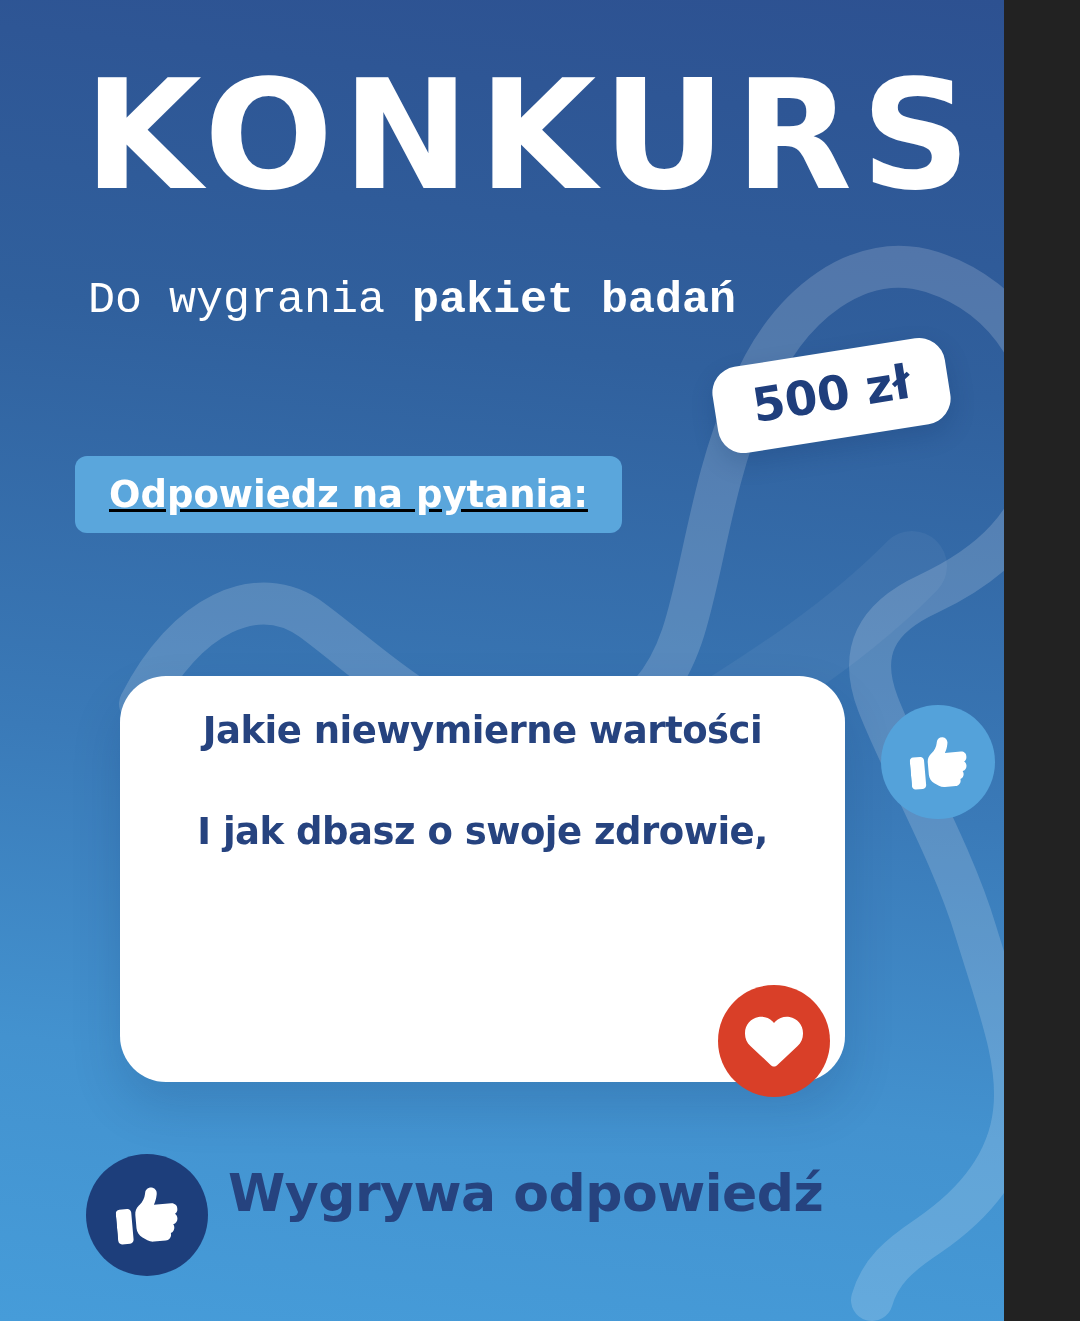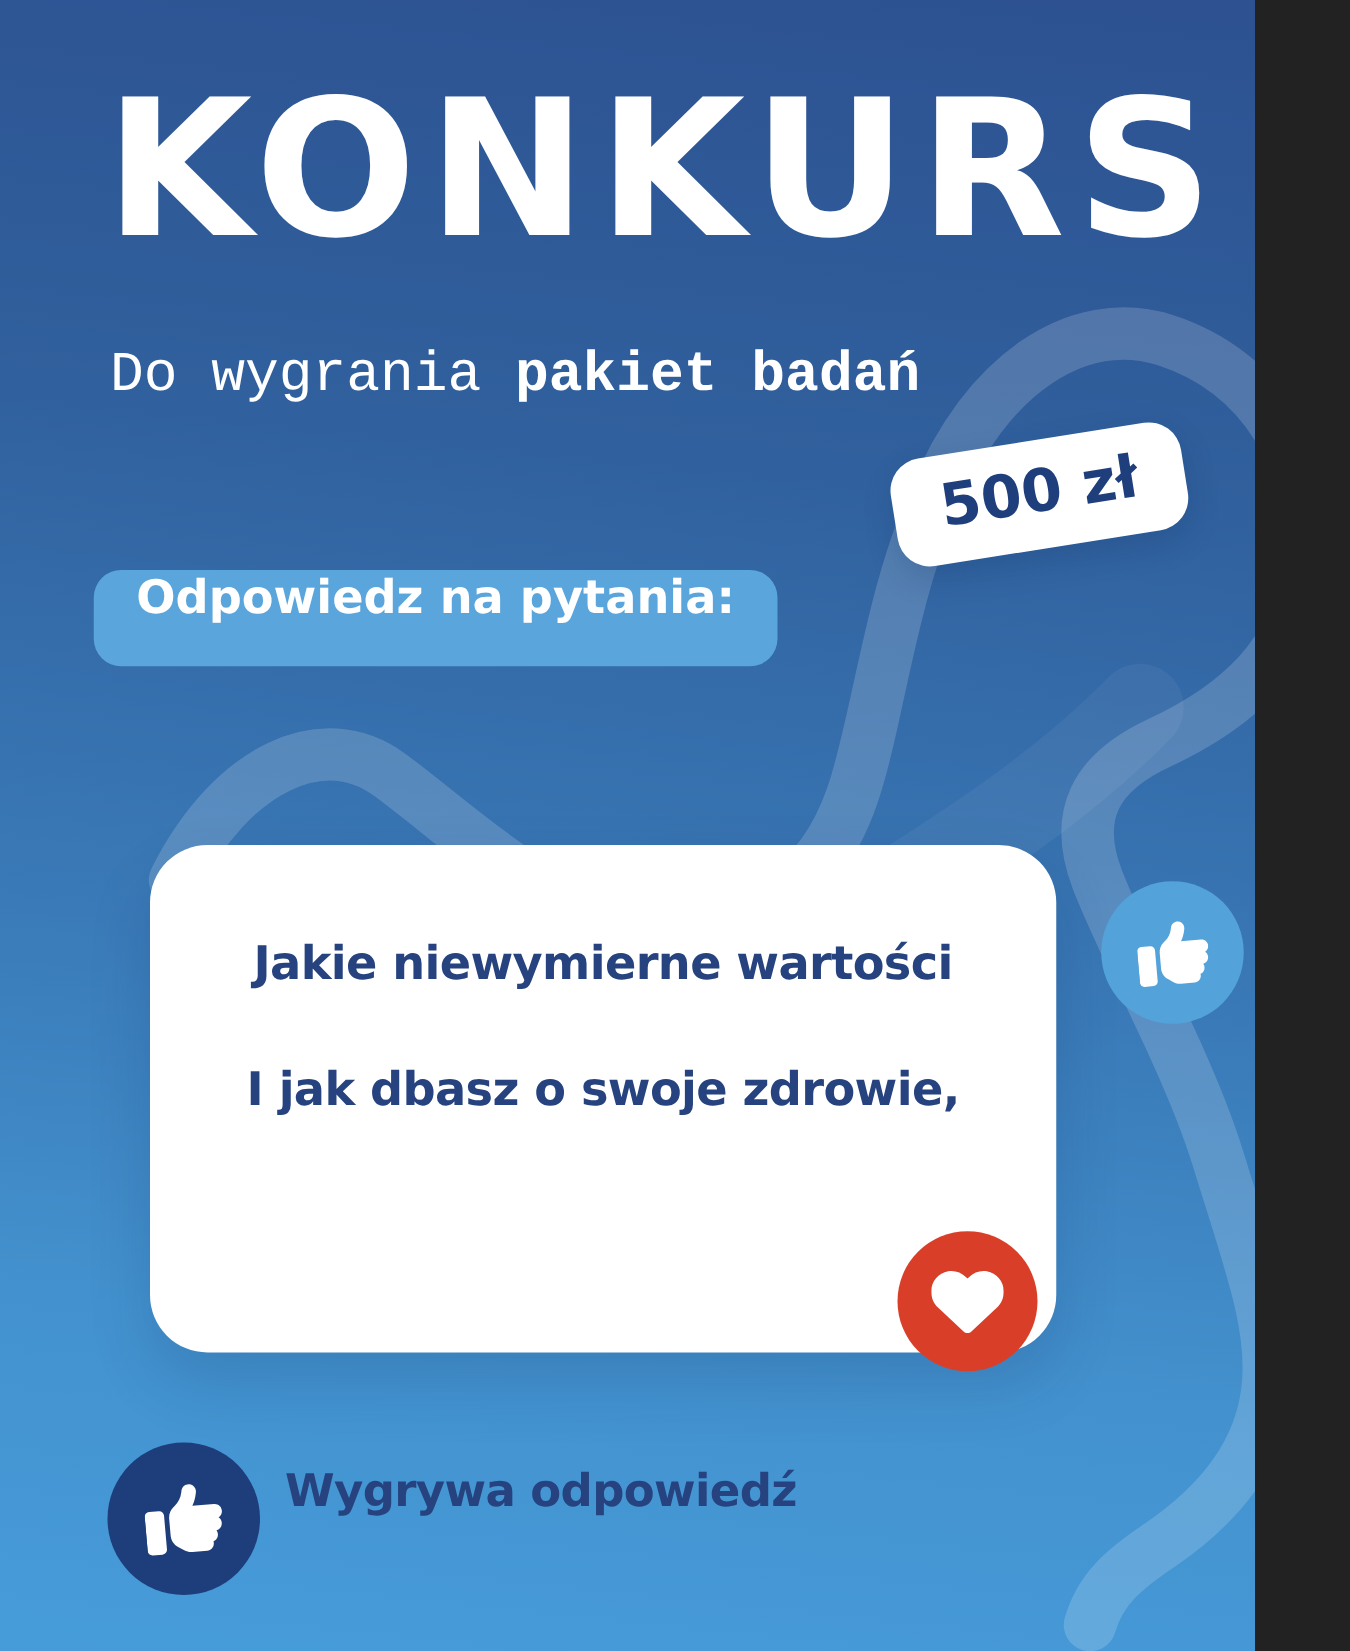--- a/index.html
+++ b/index.html
@@ -27,45 +27,45 @@
     position:absolute;left:714px;top:352px;
     background:#ffffff;border-radius:26px;
     padding:14px 38px 18px 38px;
     transform:rotate(-9deg);
     box-shadow:0 10px 25px rgba(10,40,90,.18);
   }
   .badge span{color:#1f3e7c;font-size:47px;font-weight:bold;white-space:nowrap;}
 
   .pill{
     position:absolute;left:75px;top:456px;height:77px;
-    background:#5aa6dc;border-radius:22px;
-    display:flex;padding:0 34px;
+    background:#5aa6dc;border-radius:12px;
+    display:flex;align-items:center;padding:0 34px;text-decoration:underline;
   }
   .pill span{color:#ffffff;font-size:37px;font-weight:bold;white-space:nowrap;}
 
   .card{
     position:absolute;left:120px;top:676px;width:725px;height:406px;
     background:#ffffff;border-radius:46px;
     box-shadow:0 24px 50px rgba(10,40,90,.16);
     display:flex;flex-direction:column;align-items:center;justify-content:flex-start;
-    padding-top:66px;box-sizing:border-box;
+    padding-top:26px;box-sizing:border-box;
   }
   .q{color:#26437f;font-size:37px;font-weight:bold;line-height:57px;text-align:center;letter-spacing:-0.5px;}
   .q-gap{height:44px;}
 
   .circle{position:absolute;border-radius:50%;display:flex;align-items:center;justify-content:center;}
   .like-light{left:881px;top:705px;width:114px;height:114px;background:#54a2da;}
   .like-light svg{width:57px;height:57px;transform:rotate(-5deg);}
   .heart-red{left:718px;top:985px;width:112px;height:112px;background:#d93f28;}
   .heart-red svg{width:58px;height:58px;}
   .like-dark{left:86px;top:1154px;width:122px;height:122px;background:#1d3e7b;}
   .like-dark svg{width:62px;height:62px;transform:rotate(-5deg);}
 
   .footer-text{position:absolute;left:228px;top:1166px;color:#26437f;
-    font-size:36px;font-weight:bold;line-height:55px;white-space:nowrap;letter-spacing:-0.5px;}
+    font-size:52px;font-weight:bold;line-height:55px;white-space:nowrap;letter-spacing:-0.5px;}
 </style>
 </head>
 <body>
 
 <div class="poster">
 
   <svg class="ribbon" width="1080" height="1321" viewBox="0 0 1080 1321" fill="none">
     <path d="M600,790 C700,720 820,660 912,566" stroke="rgba(255,255,255,0.05)" stroke-width="70" stroke-linecap="round" fill="none"></path>
     <path d="M140,704 C185,615 258,580 312,620 C366,660 420,714 484,730
              C565,750 648,736 682,636 C702,578 712,478 748,398

